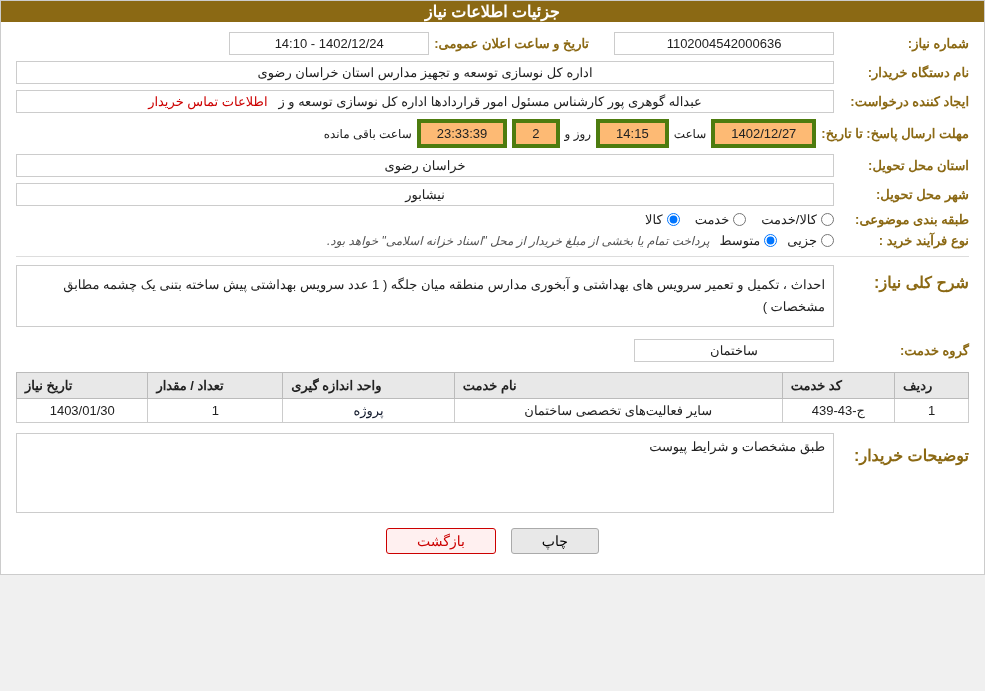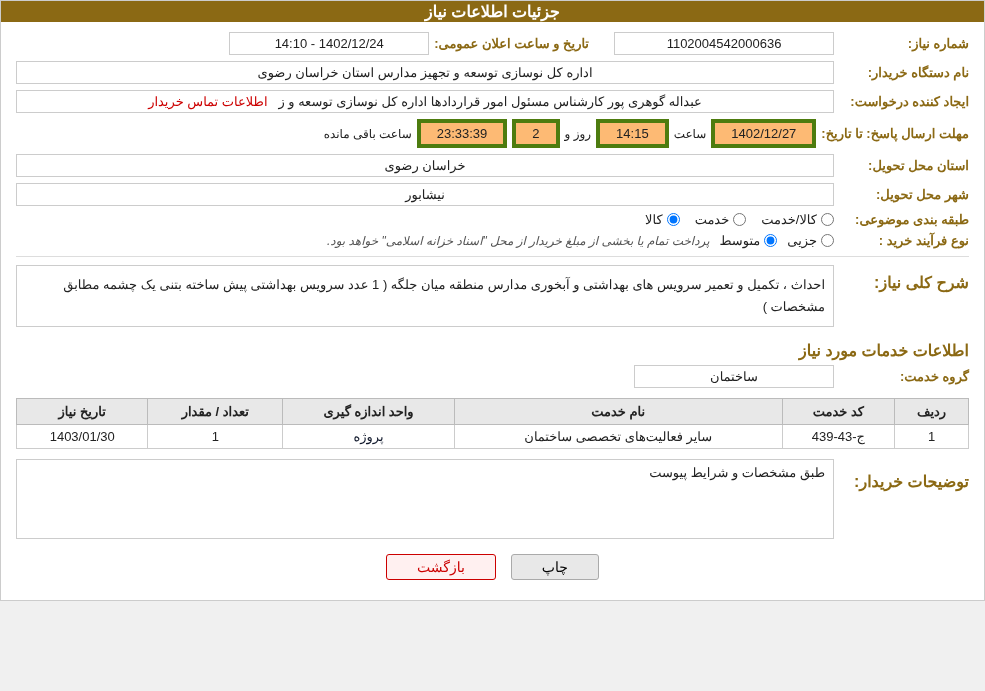--- a/index.html
+++ b/index.html
@@ -107,21 +107,21 @@
     }
     table {
       width: 100%;
       border-collapse: collapse;
       font-size: 13px;
     }
     table th {
       background: #e8e8e8;
       border: 1px solid #bbb;
       padding: 5px 8px;
-      text-align: center;
+      text-align: left;
       font-weight: bold;
     }
     table td {
       border: 1px solid #ccc;
       padding: 4px 8px;
       text-align: center;
     }
     .buyer-notes {
       display: flex;
       align-items: flex-start;
@@ -254,21 +254,20 @@
       </div>
     </div>
 
     <hr class="divider">
 
     <div class="info-row" style="align-items:flex-start;">
       <span class="label section-title">شرح کلی نیاز:</span>
       <div class="description-box" style="flex:1;text-align:right;">احداث ، تکمیل و تعمیر سرویس های بهداشتی و آبخوری مدارس منطقه میان جلگه ( 1 عدد سرویس بهداشتی پیش ساخته بتنی یک چشمه مطابق مشخصات )</div>
     </div>
 
-    <div class="section-title">اطلاعات خدمات مورد نیاز</div>
 
     <div class="info-row">
       <span class="label">گروه خدمت:</span>
       <div class="value-box" style="max-width:200px;">ساختمان</div>
     </div>
 
     <div class="table-container">
       <table>
         <thead>
           <tr>

